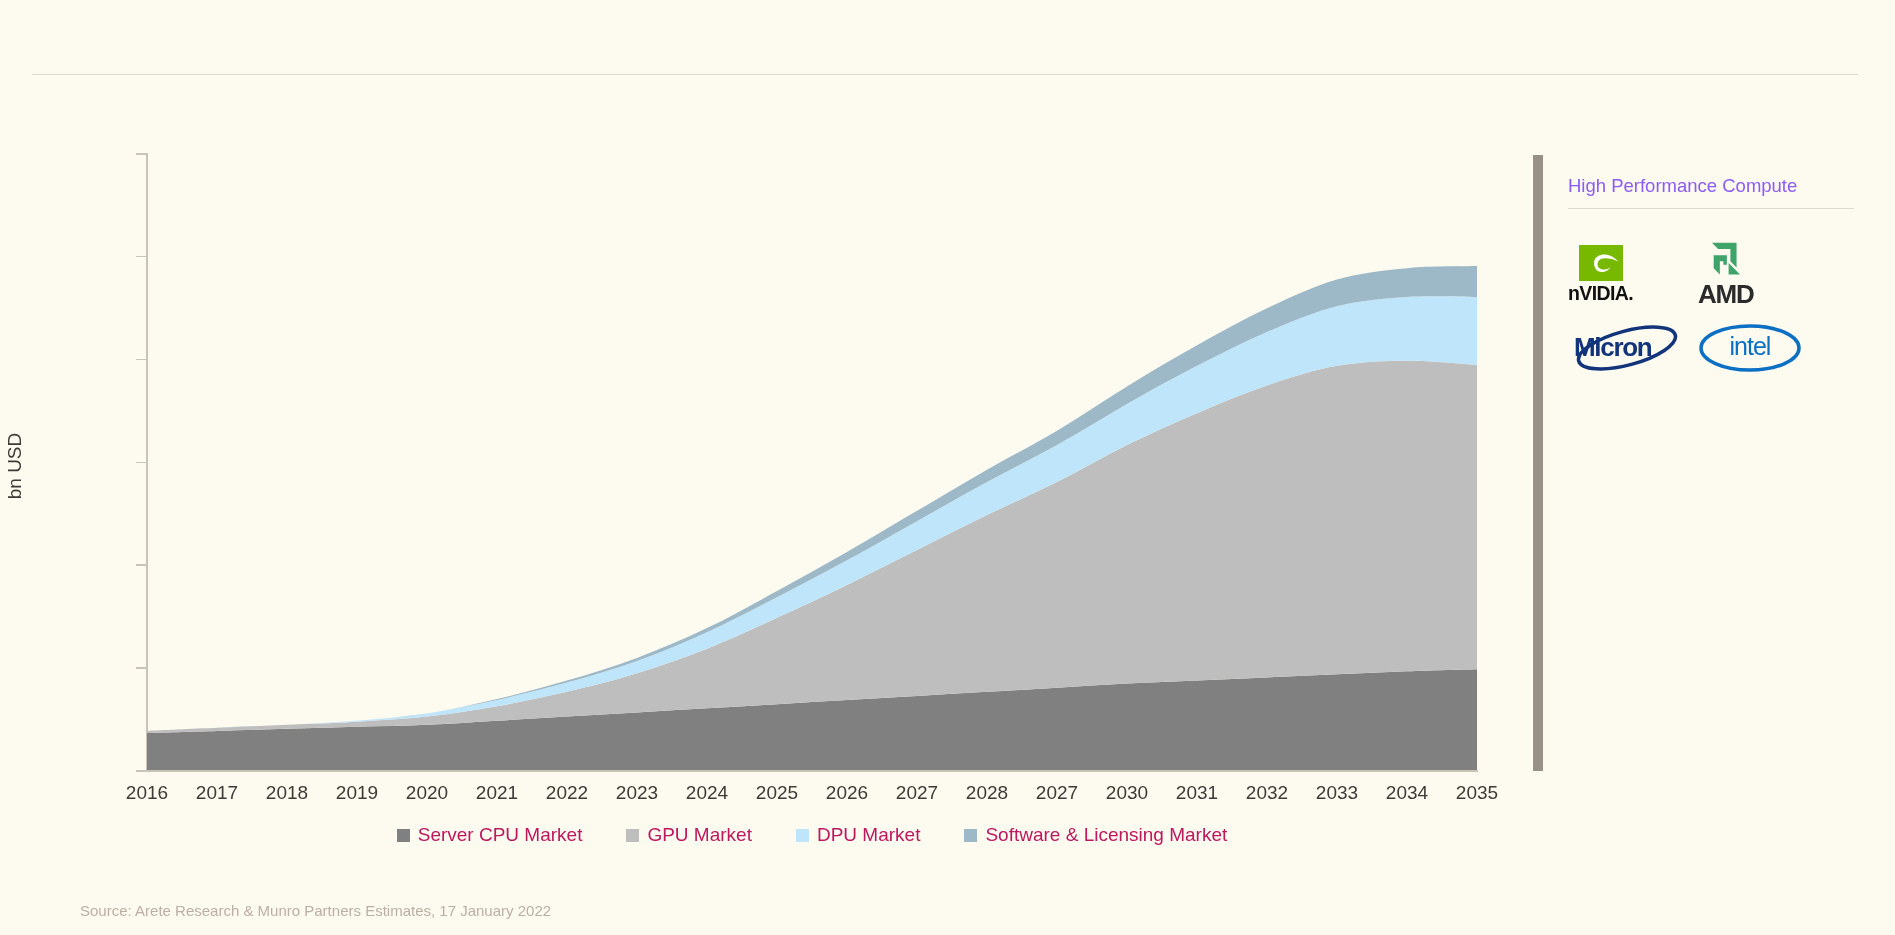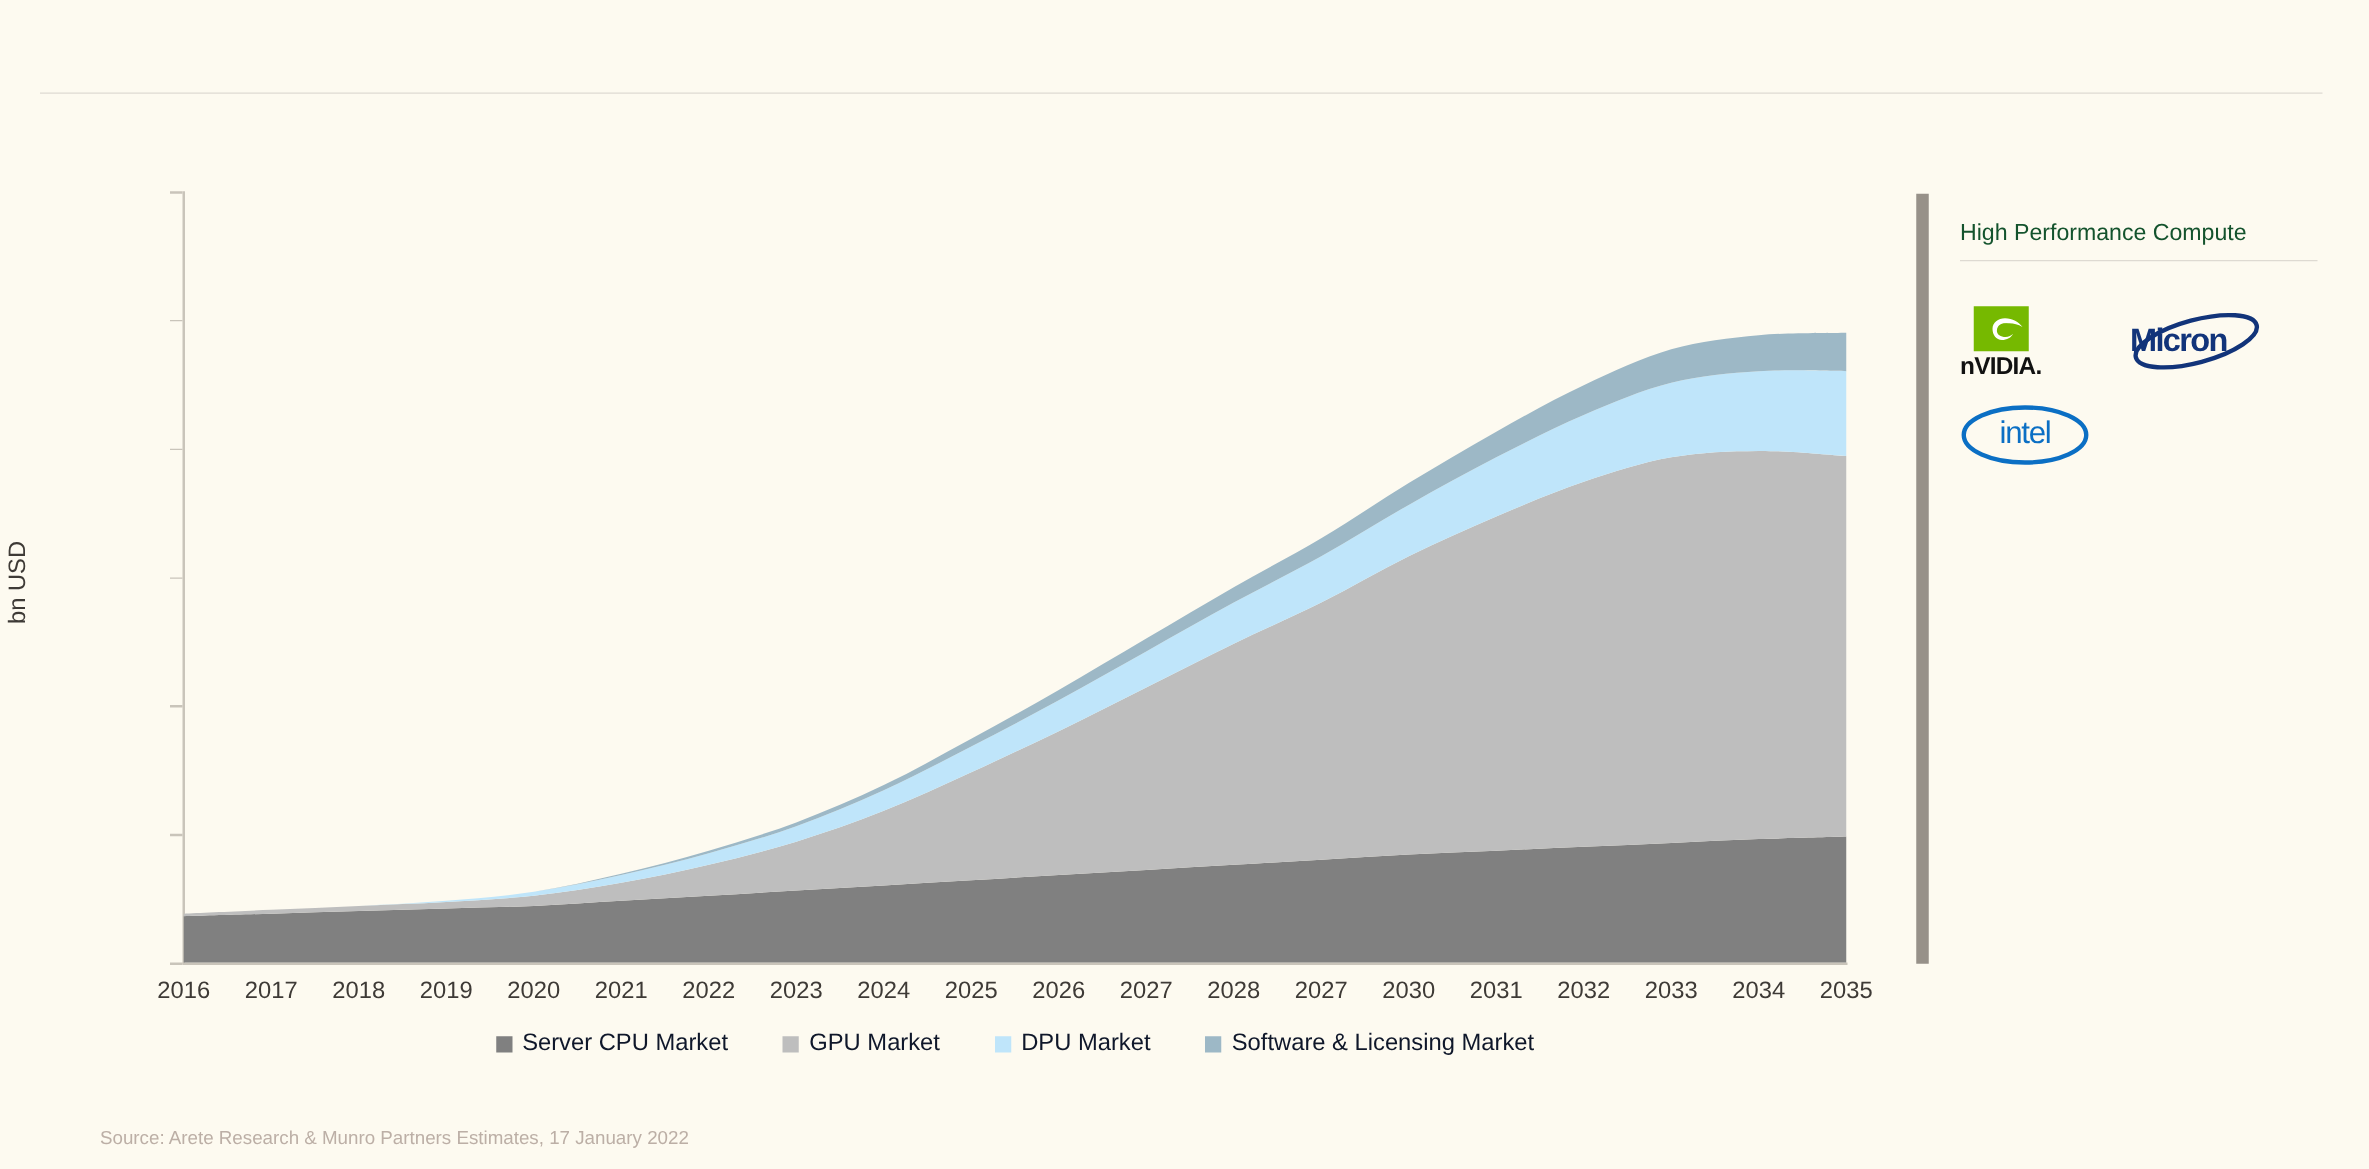--- a/index.html
+++ b/index.html
@@ -54,33 +54,33 @@
     text-align: center; font-size: 19px; color: #3E3A36;
   }
 
   
   #legend {
     position: absolute; left: 147px; top: 824px; width: 1330px;
     display: flex; justify-content: center; align-items: center; gap: 44px;
   }
   .legend-item { display: flex; align-items: center; gap: 8px; }
   .legend-swatch { width: 13px; height: 13px; display: block; }
-  .legend-text { font-size: 19px; color: #0f172a; white-space: nowrap; }
+  .legend-text { font-size: 19px; color: #be185d; white-space: nowrap; }
 
   
   #source {
     position: absolute; left: 80px; top: 902px;
     font-size: 15px; color: #BCAFA6;
   }
 
   
   #rail { position: absolute; left: 1533px; top: 155px; width: 10px; height: 616px; background: #979189; }
 
   #panel { position: absolute; left: 1568px; top: 175px; width: 300px; }
-  #panel-title { font-size: 18.5px; color: #14532d; font-weight: 400; white-space: nowrap; }
+  #panel-title { font-size: 18.5px; color: #8b5cf6; font-weight: 400; white-space: nowrap; }
   #panel-rule { margin-top: 11px; width: 286px; height: 1px; background: #DEDAD2; }
   #logo-grid {
     margin-top: 26px; display: grid;
     grid-template-columns: 112px 122px; grid-template-rows: 76px 62px;
     column-gap: 18px; row-gap: 6px; align-items: center;
   }
   .logo-cell { display: flex; align-items: center; justify-content: flex-start; }
 
   
   .nv { display: flex; flex-direction: column; align-items: center; gap: 1px; }
@@ -193,20 +193,30 @@
         <div class="nv">
           <svg class="nv-mark" viewBox="0 0 100 80">
             <rect x="6" y="4" width="88" height="72" fill="#76B900"></rect>
             <path d="M36 40c0-10 9-17 20-17 12 0 22 6 28 14-7-4-14-6-21-6-12 0-20 5-20 12 0 6 6 10 14 10 5 0 9-2 12-5-3 6-10 10-18 10-9 0-15-8-15-18z" fill="#FFFFFF"></path>
             <path d="M44 40c0-5 5-9 12-9 8 0 15 4 20 9-5-2-10-3-15-3-7 0-12 2-12 6 0 3 3 5 8 5 3 0 6-1 8-3-2 4-6 6-11 6-6 0-10-4-10-11z" fill="#76B900"></path>
           </svg>
           <div class="nv-word">nVIDIA.</div>
         </div>
       </div>
 
+      <div class="logo-cell">
+        <div class="amd">
+          <svg class="amd-mark" viewBox="0 0 100 90">
+            <path d="M18 6h56v56L60 48V20H32z" fill="#3FA46A"></path>
+            <path d="M30 34h22v22H44v-8h-8v30L22 64V34z" fill="#3FA46A"></path>
+            <path d="M56 52l26 26H56z" fill="#3FA46A"></path>
+          </svg>
+          <div class="amd-word">AMD</div>
+        </div>
+      </div>
 
       <div class="logo-cell">
         <div class="micron">
           <svg class="micron-ring" viewBox="0 0 118 46">
             <ellipse cx="59" cy="23" rx="50" ry="17" fill="none" stroke="#12347A" stroke-width="3.5" transform="rotate(-15 59 23)"></ellipse>
           </svg>
           <div class="micron-word">Micron</div>
         </div>
       </div>
 

